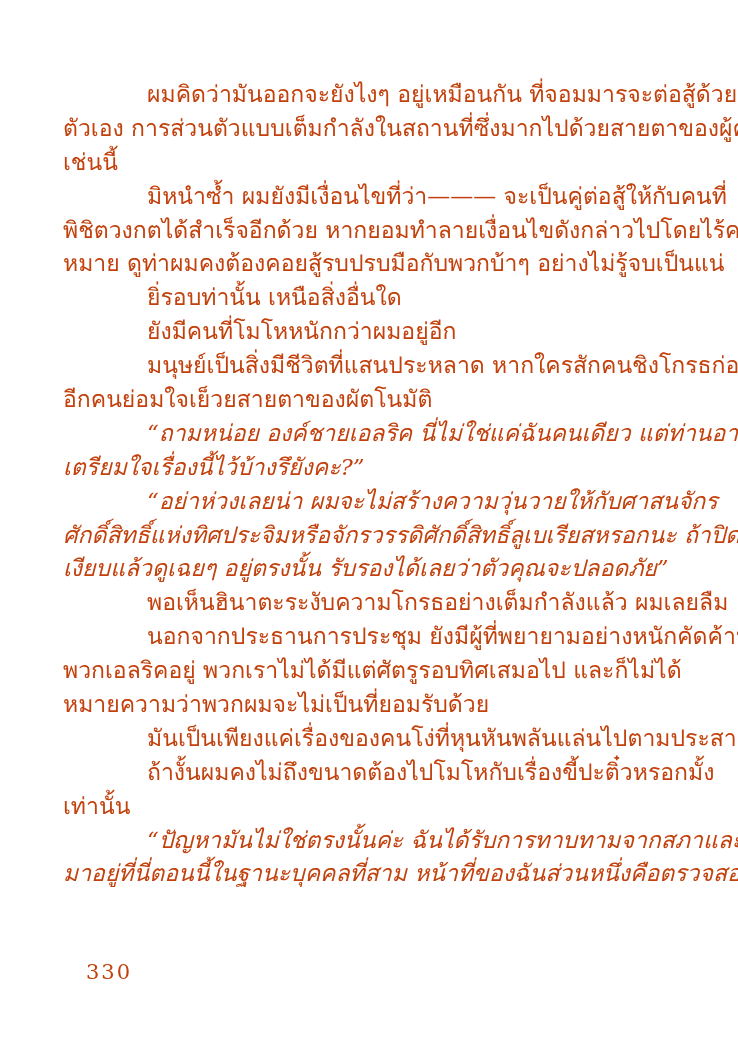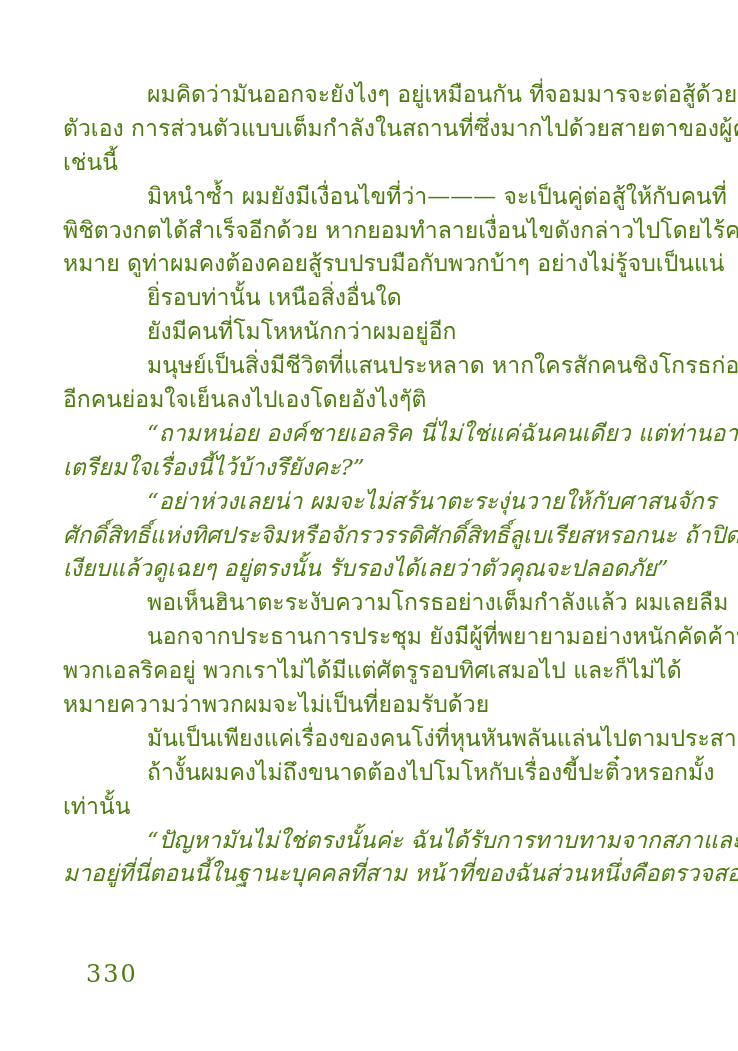--- a/index.html
+++ b/index.html
@@ -8,21 +8,21 @@
     background: #e8e8e8;
   }
   .page {
     position: relative;
     width: 738px;
     height: 1051px;
     margin: 0 auto;
     background: #ffffff;
     overflow: hidden;
     font-family: "DejaVu Serif", "Liberation Serif", serif;
-    color: #4d7c0f;
+    color: #c2410c;
   }
   .text-block {
     position: absolute;
     left: 63px;
     top: 78px;
     width: 618px;
     font-size: 23px;
     line-height: 33.9px;
   }
   .line {
@@ -32,43 +32,43 @@
   .line.indent {
     text-indent: 84px;
   }
   .line.italic {
     font-style: italic;
   }
   .page-number {
     position: absolute;
     left: 86px;
     top: 960px;
-    font-size: 24px;
+    font-size: 21px;
     letter-spacing: 2px;
     font-style: normal;
   }
 </style>
 </head>
 <body>
 
 <div class="page">
   <div class="text-block" id="text-block">
       <div class="line indent">ผมคิดว่ามันออกจะยังไงๆ อยู่เหมือนกัน ที่จอมมารจะต่อสู้ด้วย</div>
       <div class="line">ตัวเอง การส่วนตัวแบบเต็มกำลังในสถานที่ซึ่งมากไปด้วยสายตาของผู้คน</div>
       <div class="line">เช่นนี้</div>
       <div class="line indent">มิหนำซ้ำ ผมยังมีเงื่อนไขที่ว่า——— จะเป็นคู่ต่อสู้ให้กับคนที่</div>
       <div class="line">พิชิตวงกตได้สำเร็จอีกด้วย หากยอมทำลายเงื่อนไขดังกล่าวไปโดยไร้ความ</div>
       <div class="line">หมาย ดูท่าผมคงต้องคอยสู้รบปรบมือกับพวกบ้าๆ อย่างไม่รู้จบเป็นแน่</div>
       <div class="line indent">ยิ่รอบท่านั้น เหนือสิ่งอื่นใด</div>
       <div class="line indent">ยังมีคนที่โมโหหนักกว่าผมอยู่อีก</div>
       <div class="line indent">มนุษย์เป็นสิ่งมีชีวิตที่แสนประหลาด หากใครสักคนชิงโกรธก่อน</div>
-      <div class="line">อีกคนย่อมใจเย็นลงไปเองโดยอังไงๆัติ</div>
+      <div class="line">อีกคนย่อมใจเย็วยสายตาของผัตโนมัติ</div>
       <div class="line indent italic">“ถามหน่อย องค์ชายเอลริค นี่ไม่ใช่แค่ฉันคนเดียว แต่ท่านอาจ</div>
       <div class="line italic">เตรียมใจเรื่องนี้ไว้บ้างรึยังคะ?”</div>
-      <div class="line indent italic">“อย่าห่วงเลยน่า  ผมจะไม่สร้นาตะระงุ่นวายให้กับศาสนจักร</div>
+      <div class="line indent italic">“อย่าห่วงเลยน่า  ผมจะไม่สร้างความวุ่นวายให้กับศาสนจักร</div>
       <div class="line italic">ศักดิ์สิทธิ์แห่งทิศประจิมหรือจักรวรรดิศักดิ์สิทธิ์ลูเบเรียสหรอกนะ ถ้าปิดปาก</div>
       <div class="line italic">เงียบแล้วดูเฉยๆ อยู่ตรงนั้น รับรองได้เลยว่าตัวคุณจะปลอดภัย”</div>
       <div class="line indent">พอเห็นฮินาตะระงับความโกรธอย่างเต็มกำลังแล้ว  ผมเลยลืม</div>
       <div class="line indent">นอกจากประธานการประชุม ยังมีผู้ที่พยายามอย่างหนักคัดค้าน</div>
       <div class="line">พวกเอลริคอยู่  พวกเราไม่ได้มีแต่ศัตรูรอบทิศเสมอไป  และก็ไม่ได้</div>
       <div class="line">หมายความว่าพวกผมจะไม่เป็นที่ยอมรับด้วย</div>
       <div class="line indent">มันเป็นเพียงแค่เรื่องของคนโง่ที่หุนหันพลันแล่นไปตามประสา</div>
       <div class="line indent">ถ้างั้นผมคงไม่ถึงขนาดต้องไปโมโหกับเรื่องขี้ปะติ๋วหรอกมั้ง</div>
       <div class="line">เท่านั้น</div>
       <div class="line indent italic">“ปัญหามันไม่ใช่ตรงนั้นค่ะ  ฉันได้รับการทาบทามจากสภาและ</div>

